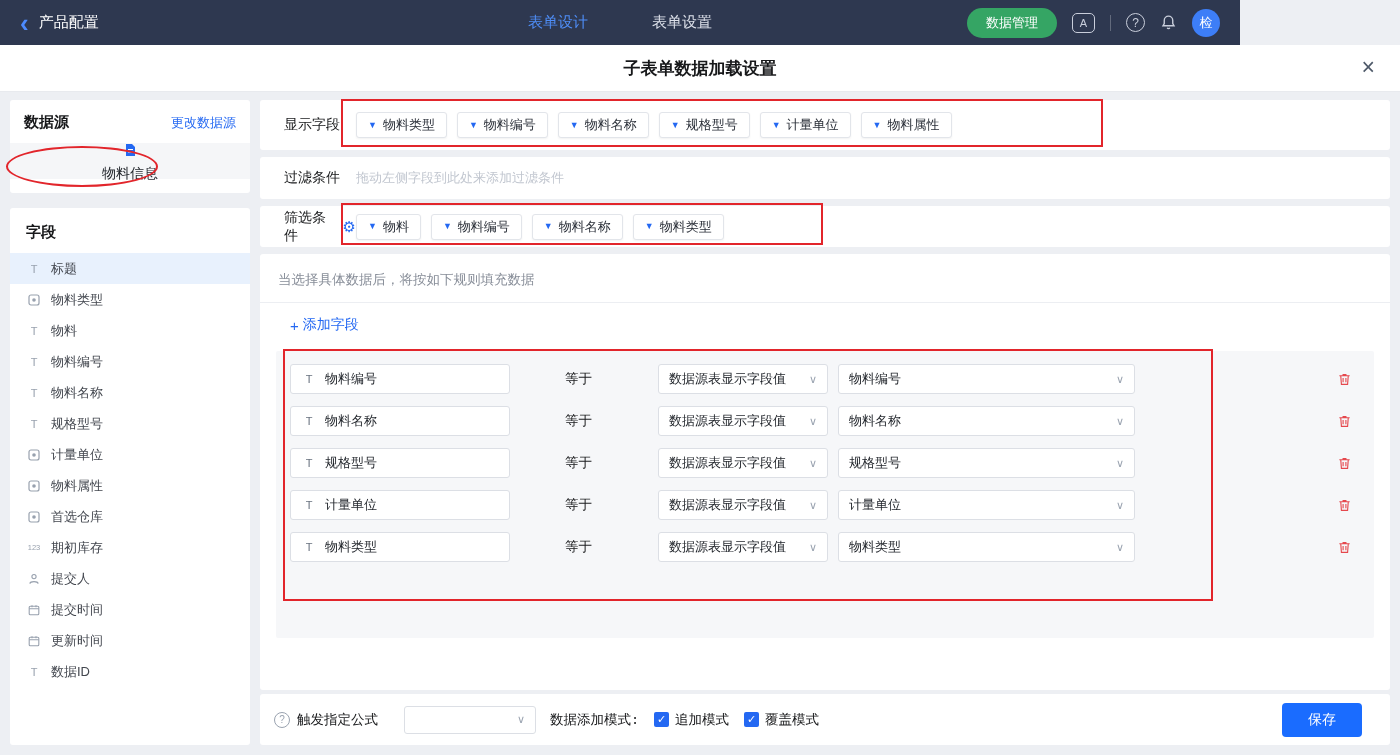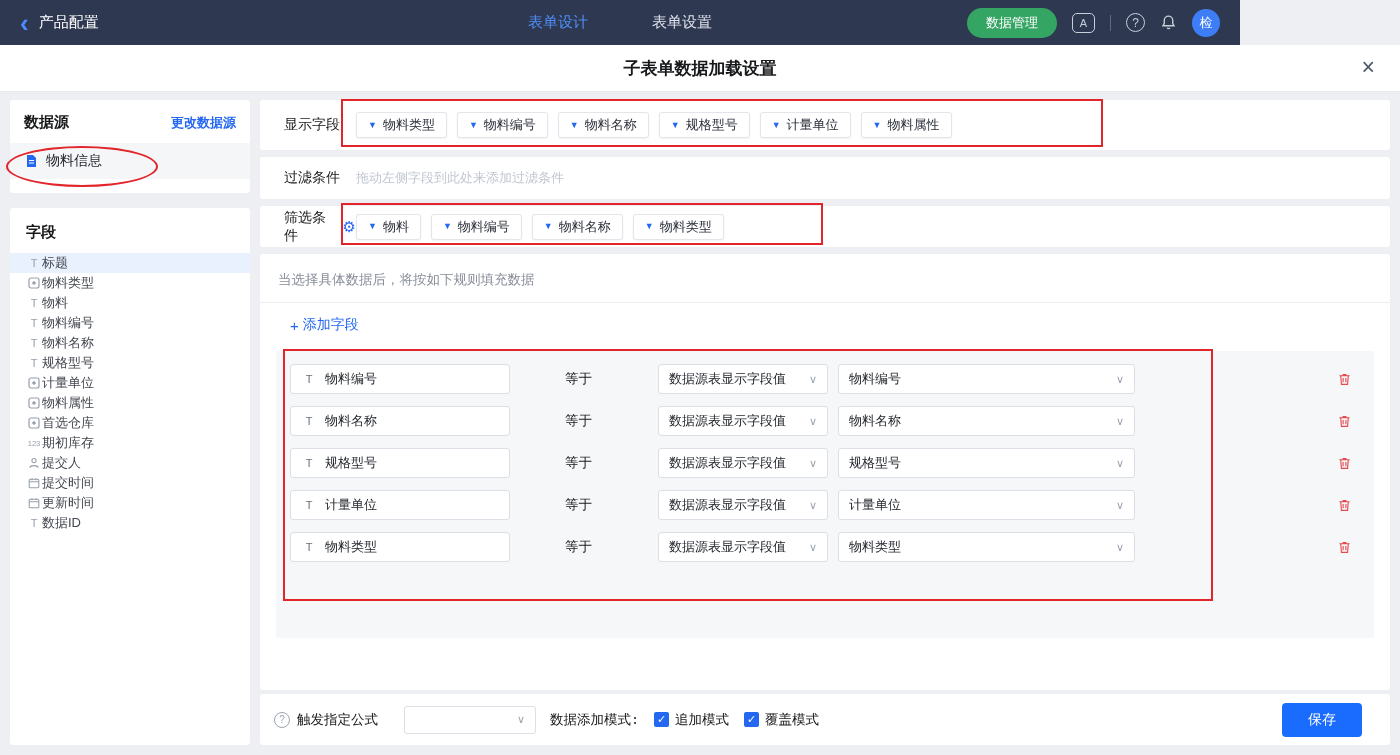--- a/index.html
+++ b/index.html
@@ -37,28 +37,28 @@
   .i-close { position:absolute; right:25px; top:11px; font-size:23px; color:#4e5969; cursor:pointer; line-height:1; }
   .i-close::before { content:"×"; }
 
   
   .card { position:absolute; background:#fff; border-radius:3px; }
 
   
   .ds-card { left:10px; top:100px; width:240px; height:93px; padding-bottom:8px; }
   .ds-head { display:flex; align-items:center; justify-content:space-between; padding:13px 14px 11px; }
   .ds-title { font-size:15px; font-weight:bold; color:#17181a; }
-  .ds-link { font-size:13px; color:#2468f2; cursor:pointer;font-weight:bold; }
+  .ds-link { font-size:13px; color:#2468f2; cursor:pointer; }
   .ds-item { height:36px; margin:0 0; background:#f5f6f8; display:flex; align-items:center; gap:8px;
-             padding:0 14px; font-size:14px; color:#1f2329; cursor:pointer; }
+             padding:0 14px; font-size:14px; color:#1f2329; cursor:pointer;flex-direction:column; }
 
   
   .fields-card { left:10px; top:208px; width:240px; height:537px; overflow:hidden; }
   .fields-head { padding:15px 16px 11px; font-size:15px; font-weight:bold; color:#17181a; }
-  .field-row { height:20px; display:flex; align-items:center; padding:0 16px;
+  .field-row { height:31px; display:flex; align-items:center; gap:9px; padding:0 16px;
                font-size:13px; color:#42464e; cursor:pointer; }
   .field-row.selected { background:#e8f1fd; }
   .f-icon { width:16px; display:flex; justify-content:center; align-items:center;
             color:#98a1ae; font-size:11px; flex:0 0 16px; }
   .i-text::before { content:"T"; }
   .i-number::before { content:"123"; font-size:7.5px; letter-spacing:0; }
 
   
   .row-card { left:260px; width:1130px; display:flex; align-items:center; padding:0 24px; }
   .row-label { width:72px; flex:0 0 72px; font-size:14px; color:#17181a; display:flex; align-items:center; }

